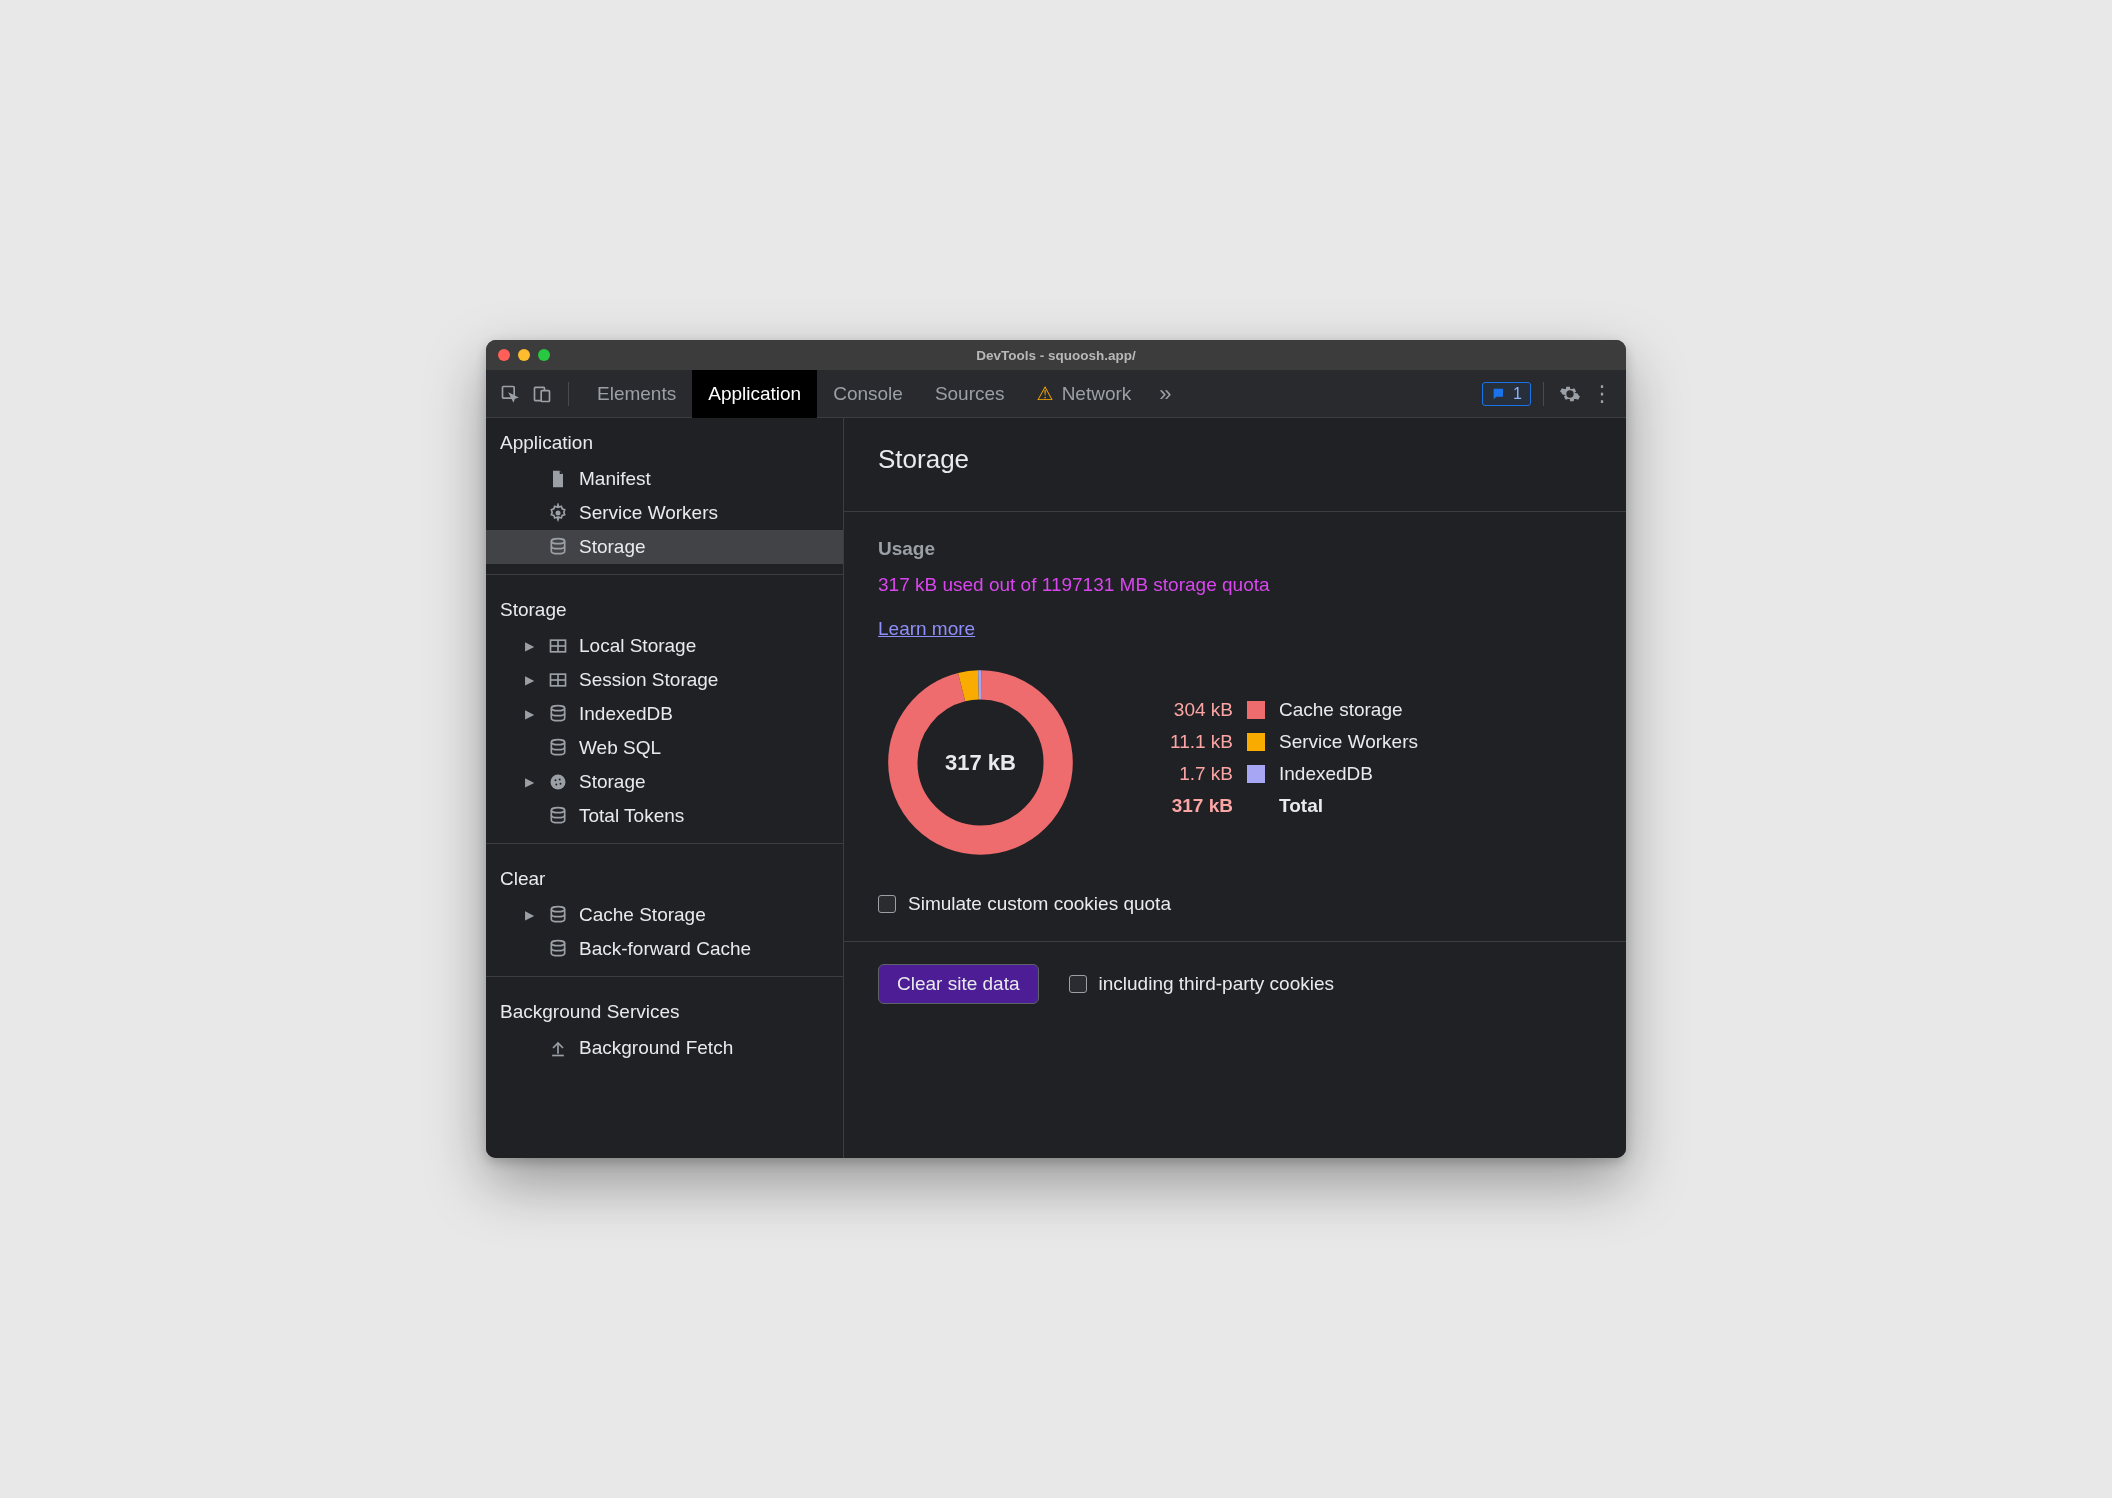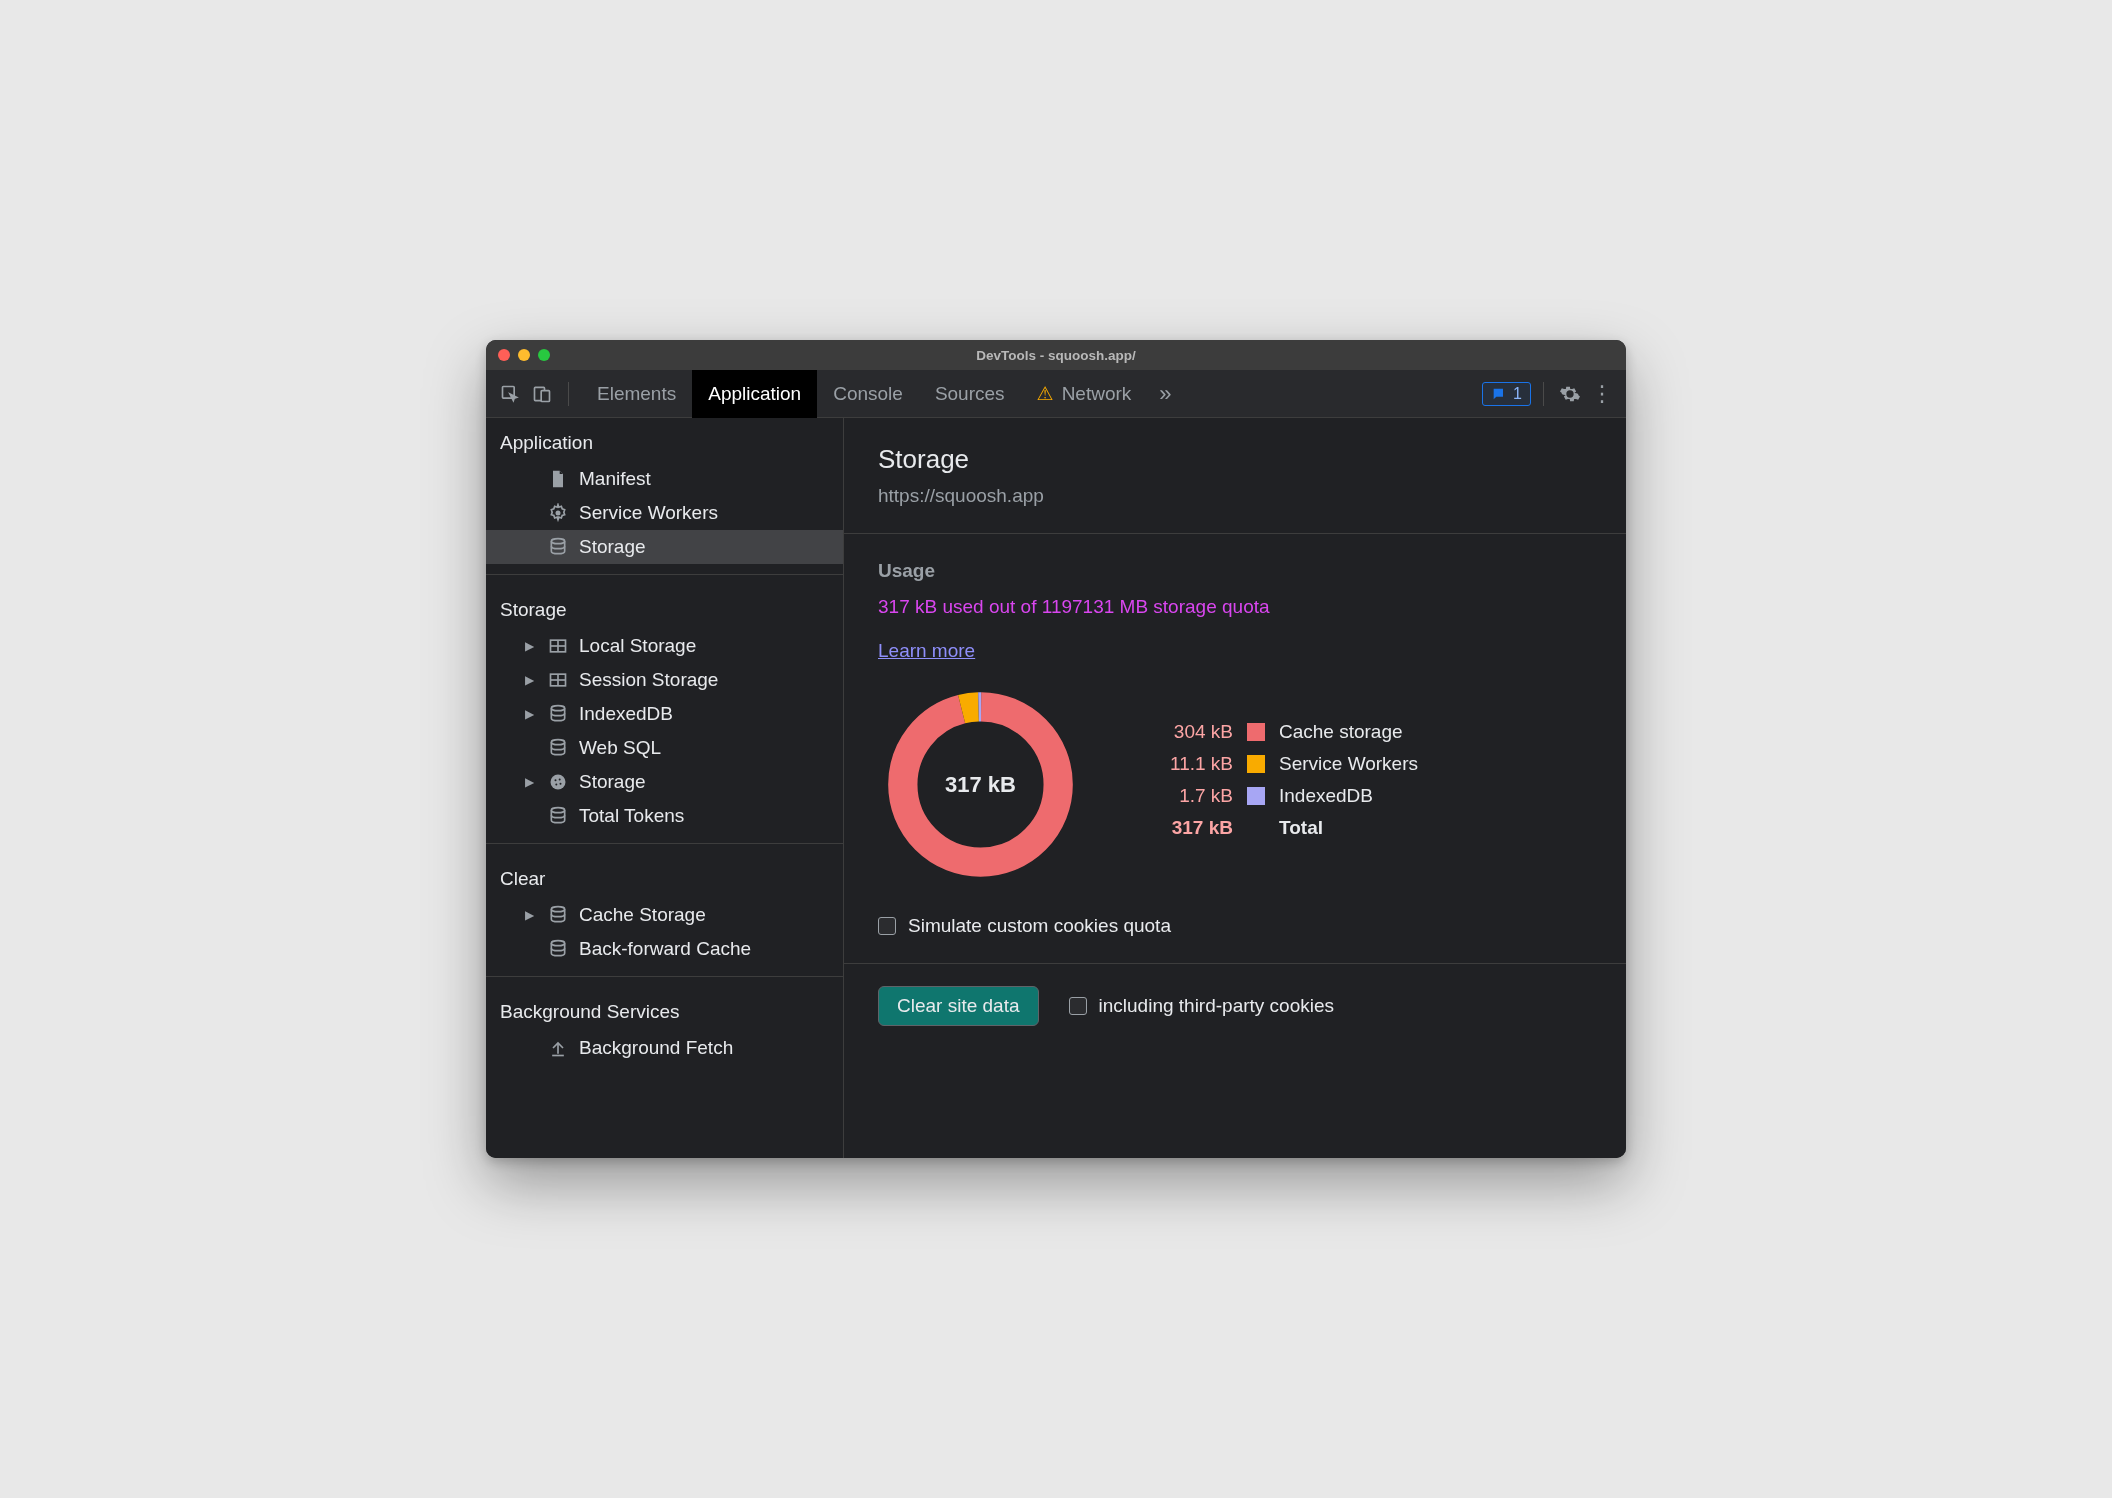--- a/index.html
+++ b/index.html
@@ -92,21 +92,21 @@
   .legend { font-size: 19px; }
   .legend-row { display: flex; align-items: center; gap: 14px; margin-bottom: 10px; }
   .legend-size { width: 90px; text-align: right; color: #fca5a5; }
   .legend-size.bold { font-weight: 700; }
   .swatch { width: 18px; height: 18px; }
   .legend-label { color: #e8eaed; }
   .checkbox-row { display: flex; align-items: center; gap: 12px; margin-top: 28px; font-size: 19px; color: #e8eaed; }
   .cbx { width: 18px; height: 18px; border: 1.5px solid #9aa0a6; border-radius: 3px; background: #2b2c2f; }
   .clear-row { display: flex; align-items: center; gap: 30px; padding: 22px 34px; }
   .btn {
-    background: #0f766e; border: 1px solid #5f6368; color: #e8eaed;
+    background: #4c1d95; border: 1px solid #5f6368; color: #e8eaed;
     padding: 8px 18px; border-radius: 6px; font-size: 19px; cursor:pointer;
   }
   svg { display: block; }
 </style>
 </head>
 <body>
 
 <div class="window">
 
   <div class="titlebar">
@@ -306,21 +306,20 @@
               <line x1="5" y1="21" x2="19" y2="21"></line>
             </svg>
           </span>
           <span>Background Fetch</span>
         </div>
       </div>
 
     <div class="main">
       <div class="main-pad">
         <div class="h1">Storage</div>
-        <div class="origin">https://squoosh.app</div>
       </div>
       <div class="hr"></div>
       <div class="main-pad">
         <div class="section-title">Usage</div>
         <div class="usage-text">317 kB used out of 1197131 MB storage quota</div>
         <span class="link">Learn more</span>
 
         <div class="chart-row">
           <div class="donut-wrap">
             <svg id="donut-svg" width="205" height="205" viewBox="0 0 42 42">

